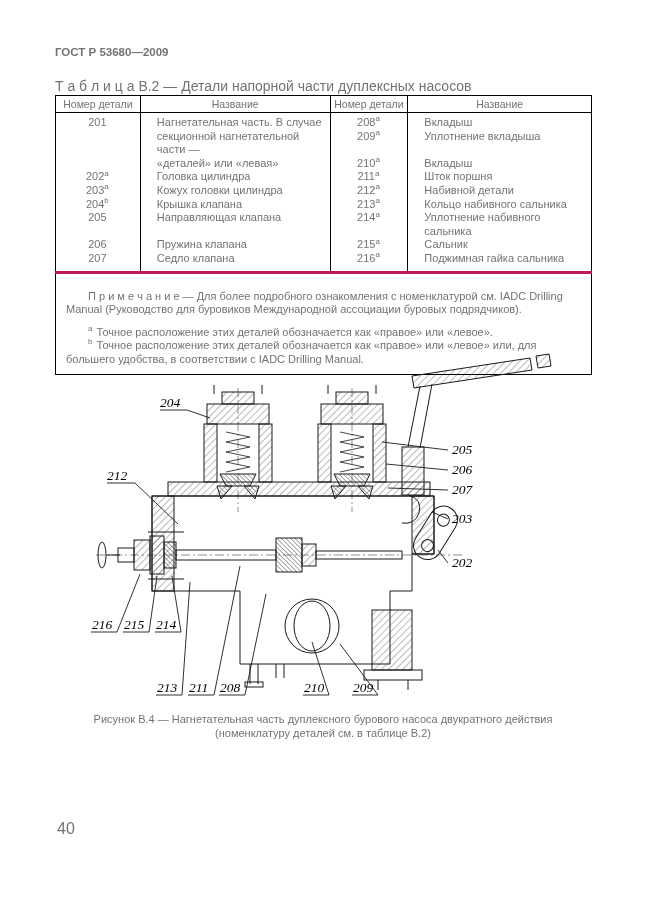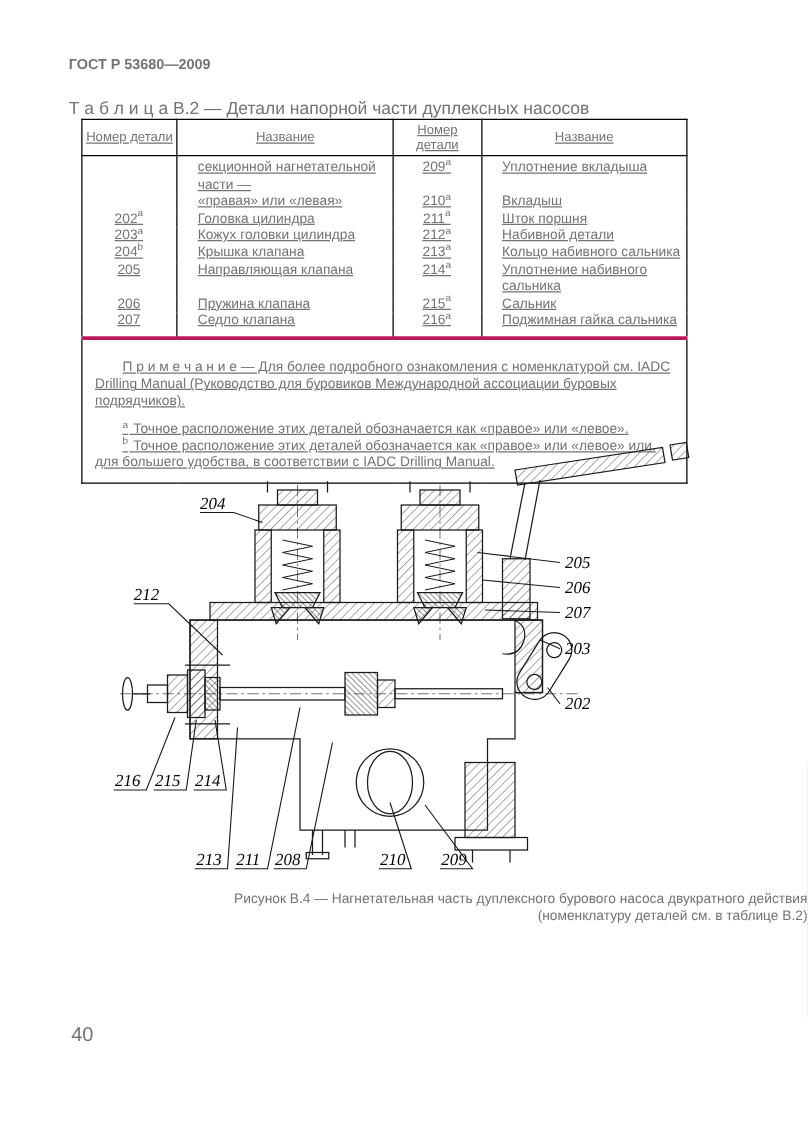--- a/index.html
+++ b/index.html
@@ -15,26 +15,25 @@
   }
   .doc-header {
     position:absolute; top:46px; left:55px;
     font-size:11.5px; font-weight:bold;
   }
   .table-title {
     position:absolute; top:78px; left:55px;
     font-size:14px;
   }
   table.parts {
-    position:absolute; top:95px; left:65px;
-    width:485px;
+    position:absolute; top:95px; left:55px;
+    width:537px;
     border-collapse:collapse;
     border:1px solid #000;
     font-size:11px;
-    text-decoration:underline;
   }
   table.parts th {
     border:1px solid #000;
     font-weight:normal;
     font-size:10.5px;
     padding:2px 2px;
     line-height:12px;
   }
   table.parts td.num {
     border-left:1px solid #000; border-right:1px solid #000;
@@ -55,21 +54,21 @@
     padding:16px 10px 8px 10px;
     font-size:11px;
   }
   p.note { text-indent:22px; line-height:13.5px; margin:0; }
   p.fn { text-indent:22px; line-height:13.5px; margin:0; }
   p.fn-first { margin-top:9px; }
   sup { font-size:8px; line-height:0; margin-right:1px; }
   .figure-wrap { position:absolute; top:352px; left:90px; width:465px; height:352px; }
   .fig-caption {
     position:absolute; top:712px; left:0; width:646px;
-    text-align:right; font-size:11px; line-height:14px;
+    text-align:center; font-size:11px; line-height:14px;
   }
   .page-number { position:absolute; top:820px; left:57px; font-size:16px; }
   text.callout {
     font-family:"Liberation Serif", serif;
     font-style:italic;
     font-size:13.5px;
     fill:#000;
     stroke:none;
   }
 </style>
@@ -92,28 +91,34 @@
     <thead>
       <tr>
         <th>Номер детали</th>
         <th>Название</th>
         <th>Номер детали</th>
         <th>Название</th>
       </tr>
     </thead>
     <tbody>
       <tr>
+        <td class="num"><span>201</span><sup></sup></td>
+        <td class="nm">Нагнетательная часть.  В случае</td>
+        <td class="num"><span>208</span><sup>a</sup></td>
+        <td class="nm">Вкладыш</td>
+      </tr>
+      <tr>
         <td class="num"><span></span><sup></sup></td>
         <td class="nm">секционной нагнетательной части —</td>
         <td class="num"><span>209</span><sup>a</sup></td>
         <td class="nm">Уплотнение вкладыша</td>
       </tr>
       <tr>
         <td class="num"><span></span><sup></sup></td>
-        <td class="nm">«правая» или «левая»</td>
+        <td class="nm">«деталей» или «левая»</td>
         <td class="num"><span>210</span><sup>a</sup></td>
         <td class="nm">Вкладыш</td>
       </tr>
       <tr>
         <td class="num"><span>202</span><sup>a</sup></td>
         <td class="nm">Головка цилиндра</td>
         <td class="num"><span>211</span><sup>a</sup></td>
         <td class="nm">Шток поршня</td>
       </tr>
       <tr>

